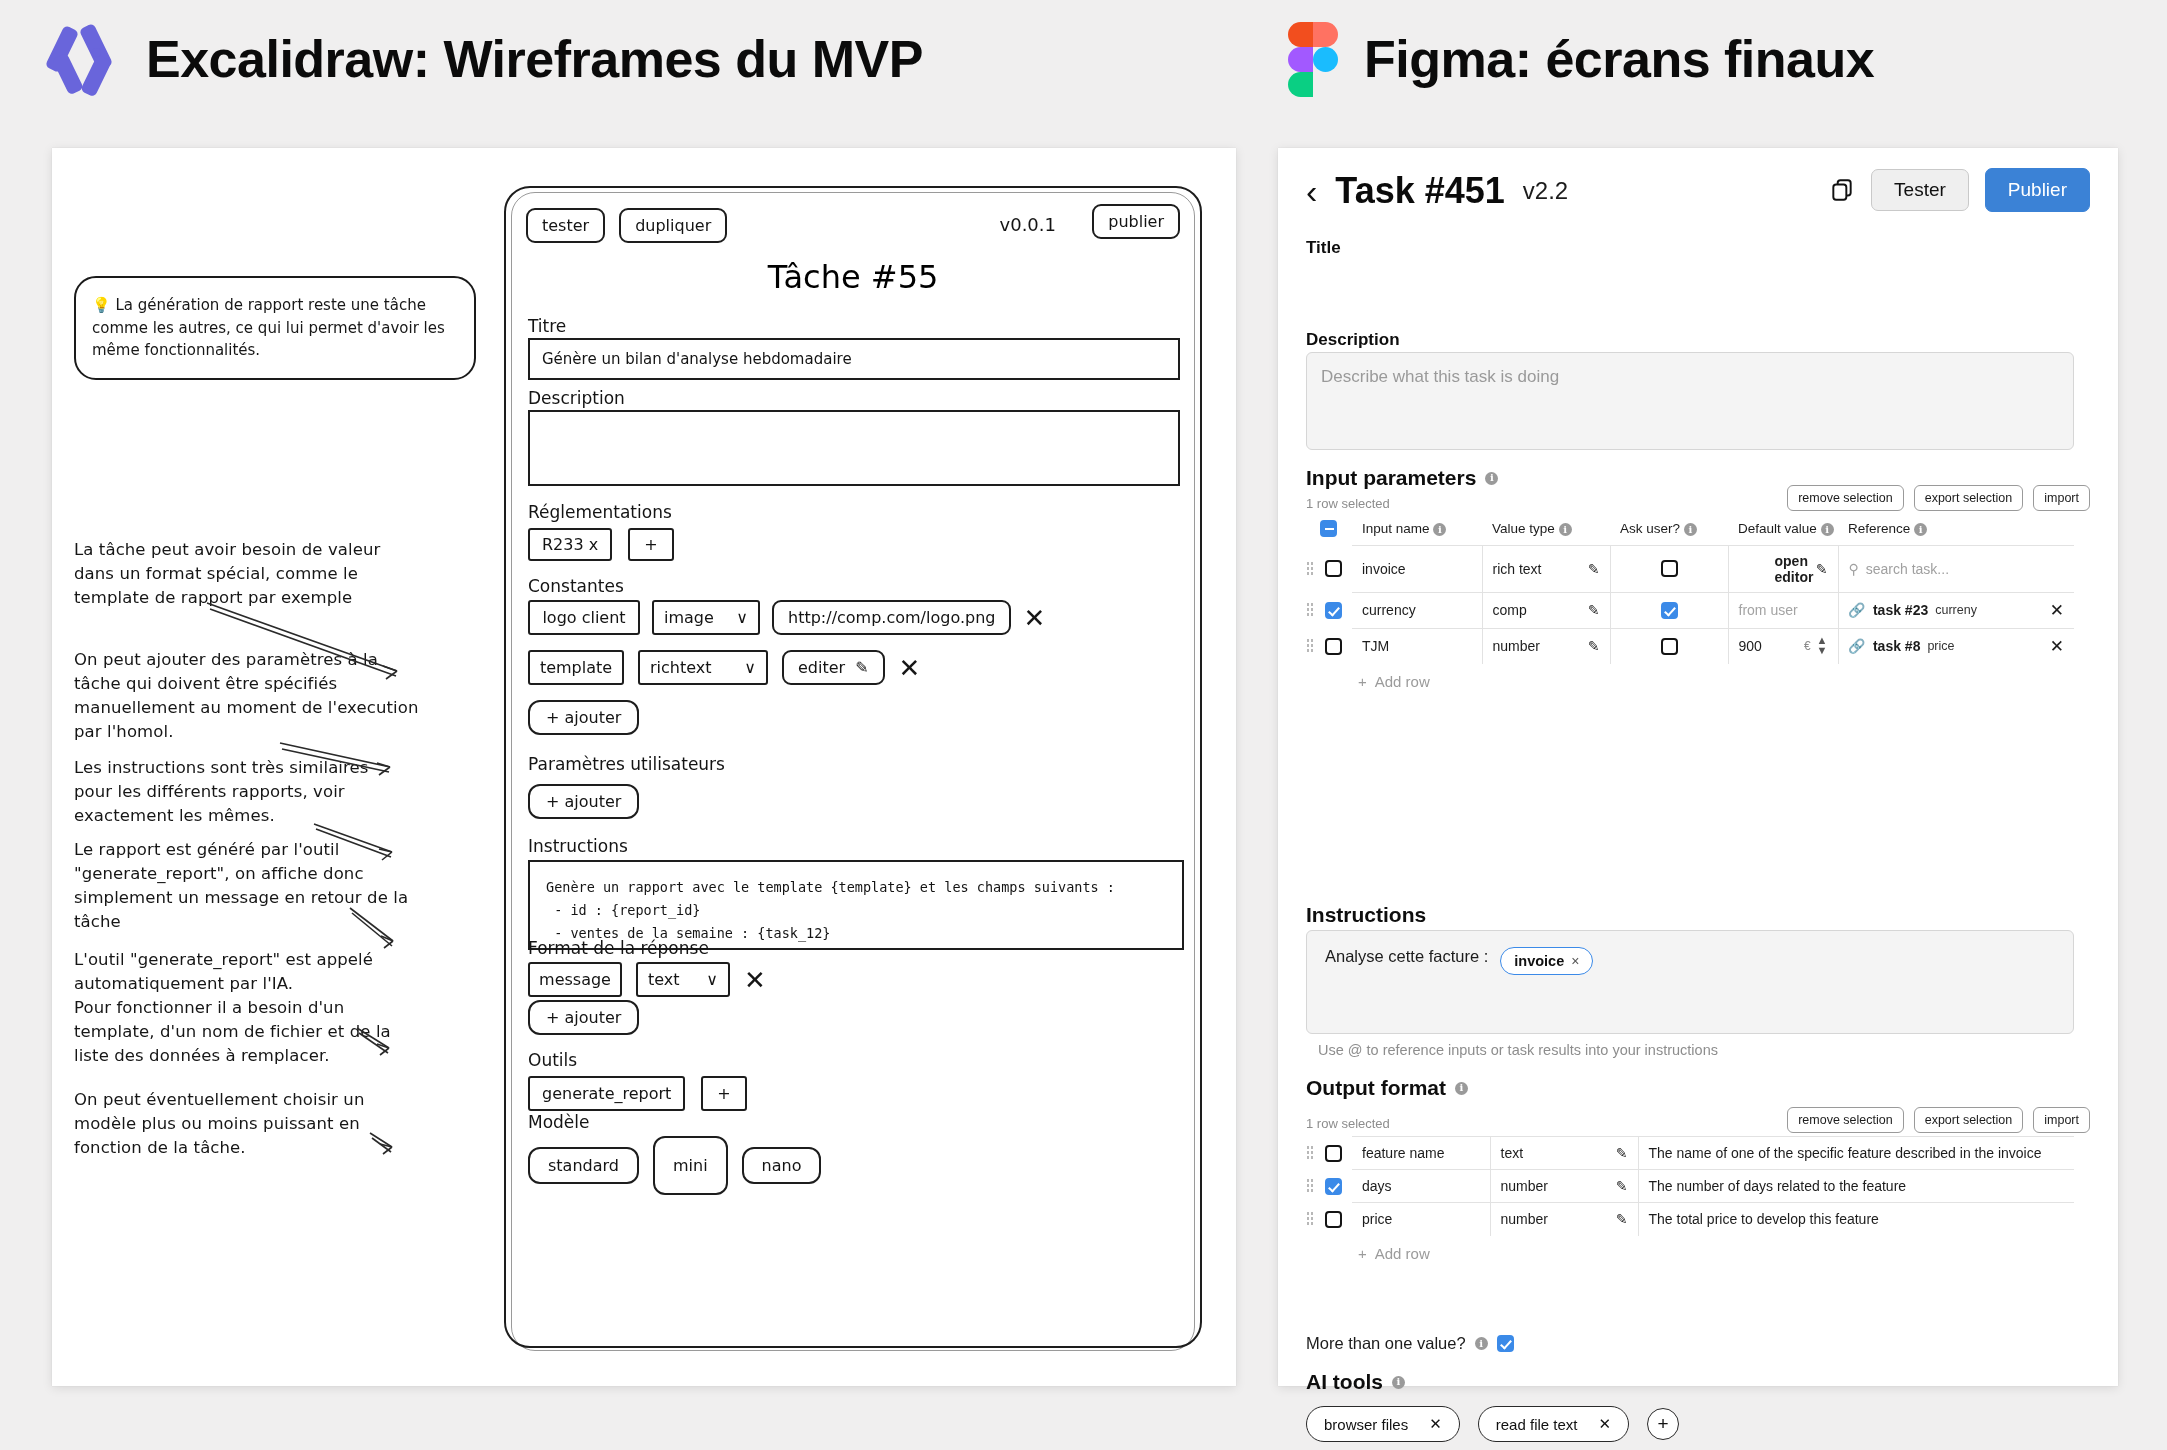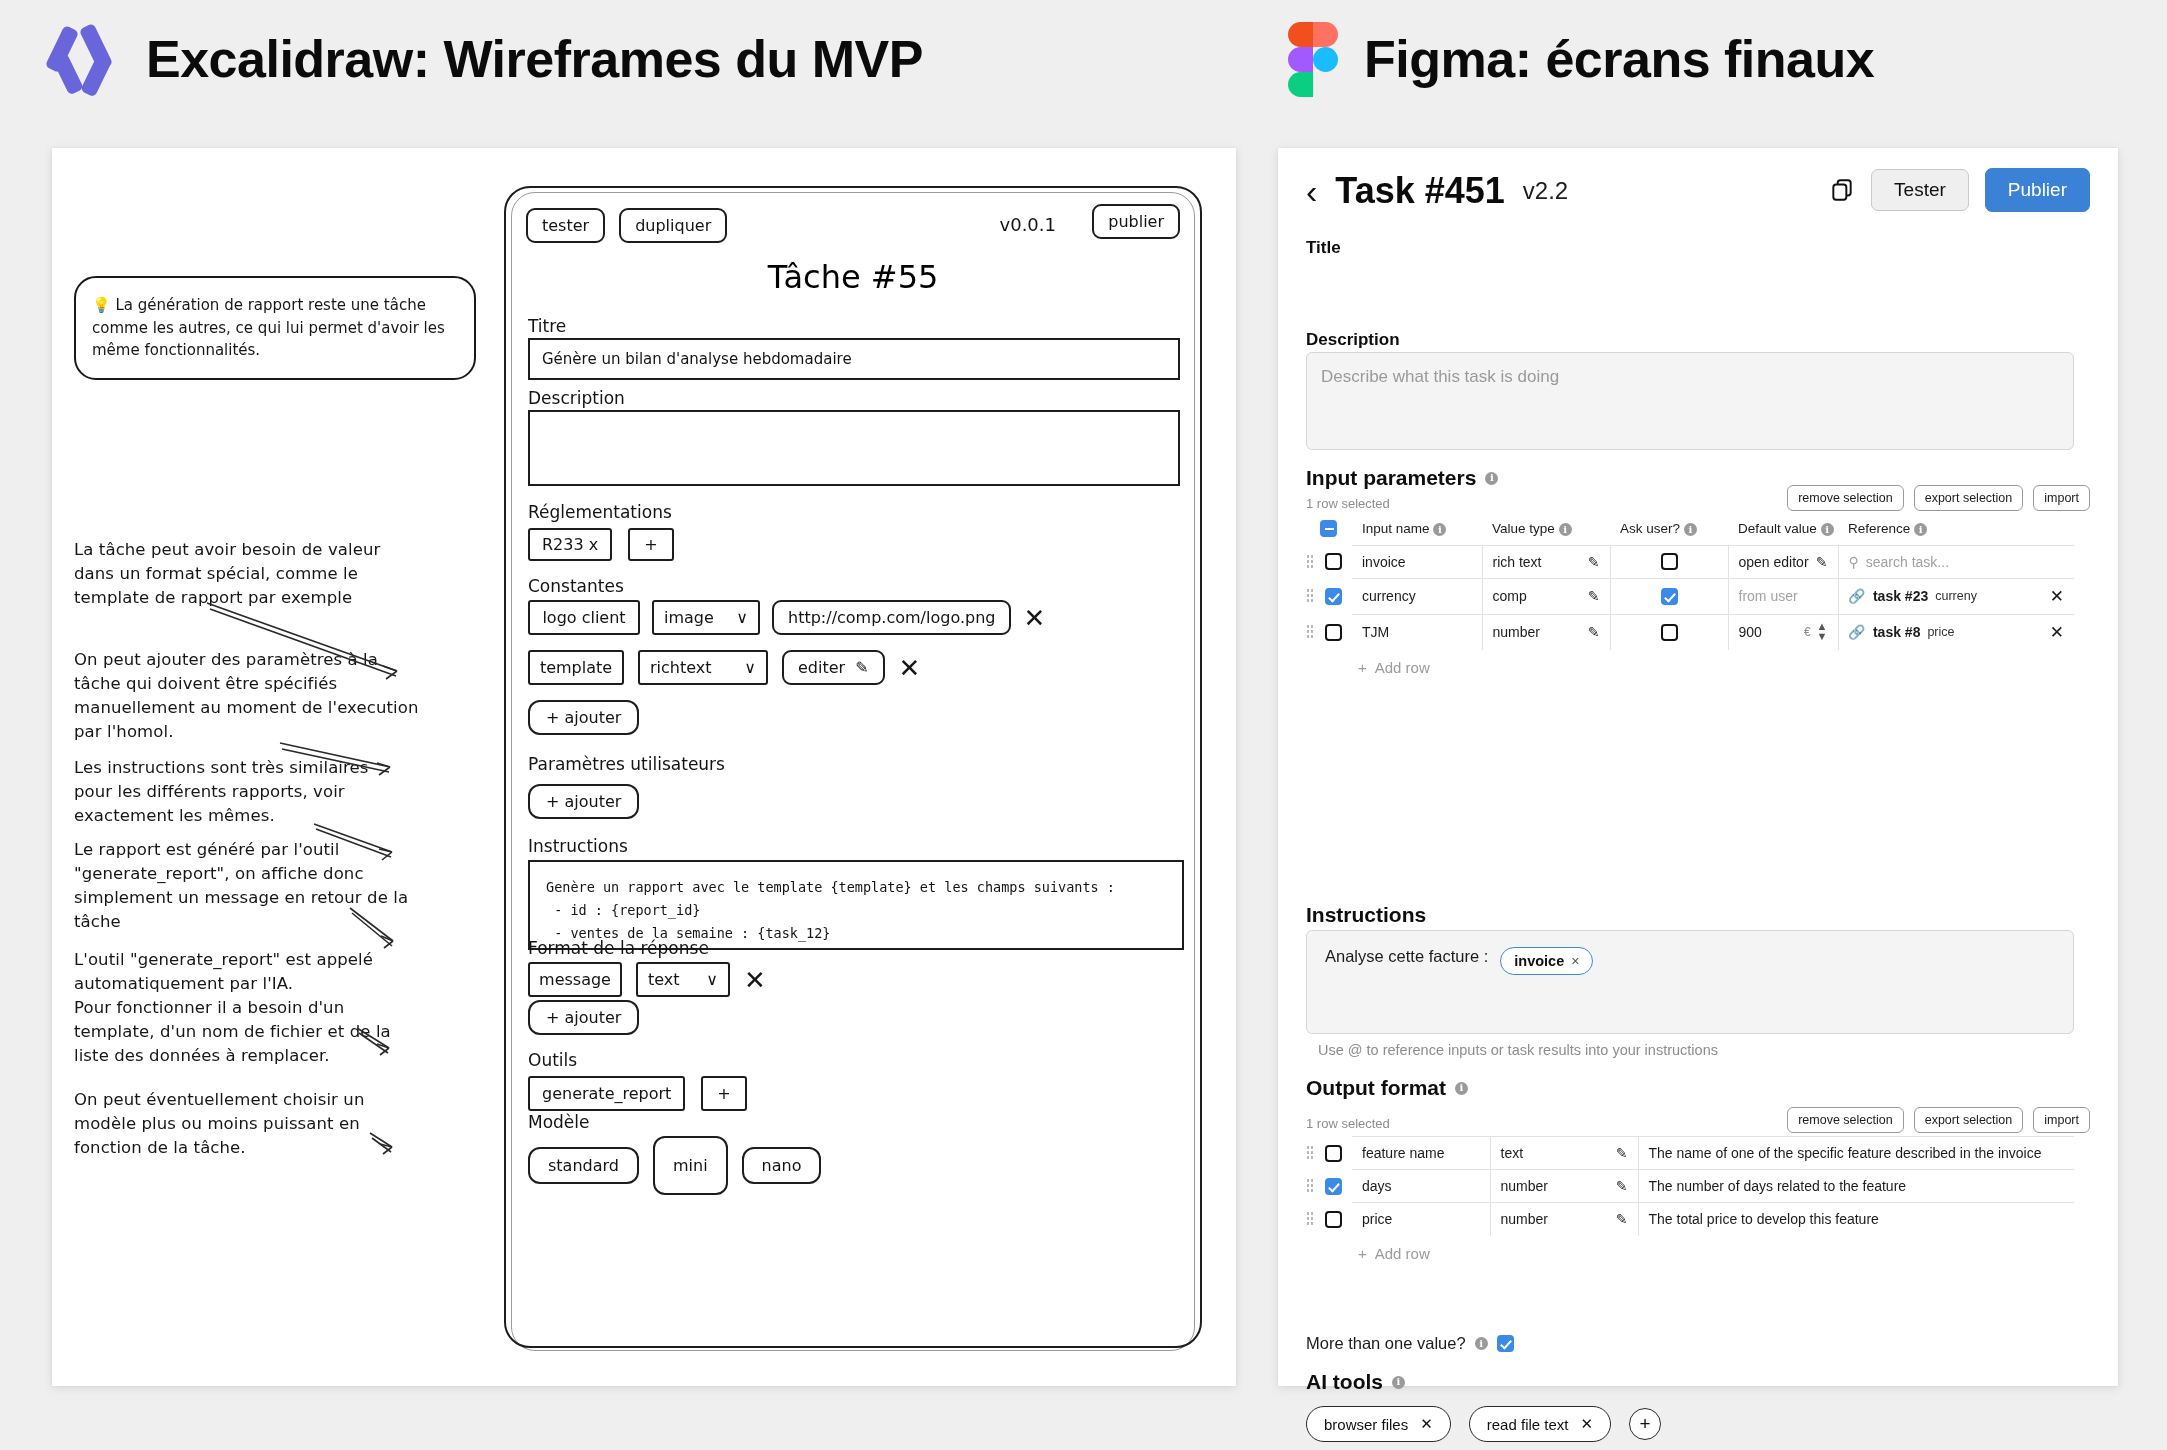--- a/index.html
+++ b/index.html
@@ -162,21 +162,21 @@
   }
   .pencil { color: #1c1c1c; font-size: 14px; }
   .addrow { display: flex; align-items: center; gap: 8px; font-size: 15px; color: #9b9b9b; }
   .tag-chip {
     display: inline-flex; align-items: center; gap: 7px;
     border: 1px solid #3b8ae8; border-radius: 16px; background: #fff;
     font-size: 14.5px; font-weight: 700; color: #111; padding: 5px 13px;
   }
   .tag-chip .x { font-weight: 400; color: #555; font-size: 14px; }
   .tool-chip {
-    display: inline-flex; align-items: center; gap: 12px;
+    display: inline-flex; align-items: center; gap: 21px;
     border: 1.4px solid #2a2a2a; border-radius: 20px; background: #fff;
     font-size: 15px; color: #111; padding: 8px 17px; text-align: center;
   }
   .tool-add {
     display: inline-flex; align-items: center; justify-content: center;
     width: 32px; height: 32px; border: 1.4px solid #2a2a2a; border-radius: 50%;
     font-size: 19px; color: #111; background: #fff;
   }
   .refcell { display: flex; align-items: center; gap: 7px; font-size: 14px; }
   .refcell b { font-weight: 700; }
@@ -411,21 +411,21 @@
             <td>invoice</td>
             <td>
               <span style="display:flex;align-items:center;justify-content:space-between;">
                 <span>rich text</span>
                 <span class="pencil">✎</span>
               </span>
             </td>
             <td style="text-align:center;"><span class="cbox"></span></td>
             <td>
               <span style="display:flex;align-items:center;justify-content:space-between;">
-                <span style="font-weight:400;">open editor</span>
+                <span style="font-weight:700;margin-left:36px;">open editor</span>
                 <span class="pencil">✎</span>
               </span>
             </td>
             <td class="last">
               <span class="refcell" style="color:#a0a0a0;">
                 <span>⚲</span>
                 <span>search task...</span>
               </span>
             </td>
           </tr>

